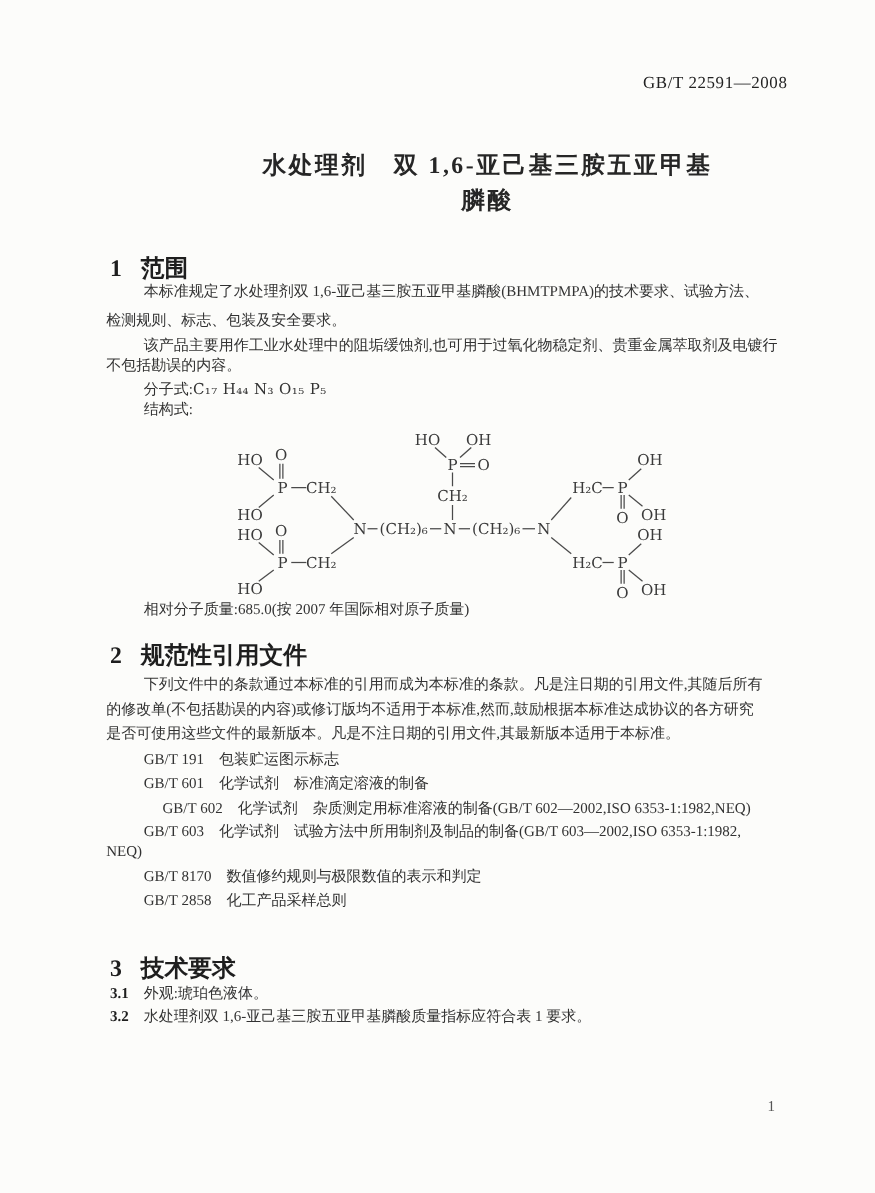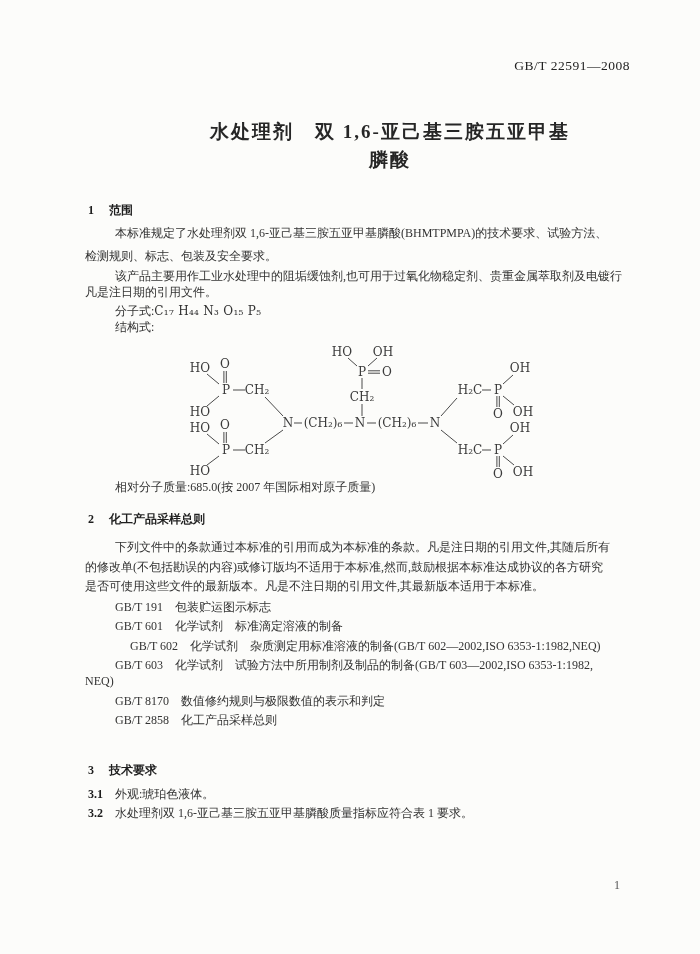--- a/index.html
+++ b/index.html
@@ -5,21 +5,21 @@
   html,body{margin:0;padding:0;}
   body{
     width:700px;height:954px;background:#fbfbf9;
     font-family:"Liberation Serif","DejaVu Serif",serif;
   }
   .page{position:relative;width:700px;height:954px;background:#fcfcfa;overflow:hidden;color:#323232;}
   .line{position:absolute;font-size:12px;line-height:1.15;white-space:nowrap;color:#323232;text-align:right;}
   .std-code{position:absolute;top:58px;right:70px;font-size:13.5px;font-weight:400;letter-spacing:.5px;color:#222;}
   .title-line{position:absolute;left:0;width:100%;text-align:center;font-weight:700;
     font-size:19px;letter-spacing:2px;color:#262626;padding-left:40px;}
-  .heading{position:absolute;font-size:12px;font-weight:700;color:#1e1e1e;white-space:nowrap;}
+  .heading{position:absolute;font-size:19px;font-weight:700;color:#1e1e1e;white-space:nowrap;}
   .heading .num{margin-right:15px;}
   .clause .num{font-weight:700;margin-right:12px;color:#1e1e1e;}
   .formula{font-family:"DejaVu Serif",serif;letter-spacing:.3px;}
   .pageno{position:absolute;top:878px;left:614px;font-size:12px;color:#555;}
   svg text{font-family:"DejaVu Serif",serif;font-size:12px;fill:#3a3a3a;}
   svg line{stroke:#4a4a4a;stroke-width:1;}
 </style>
 </head>
 <body>
 
@@ -29,21 +29,21 @@
 
   <div class="title-line" style="top:119px">水处理剂　双 1,6-亚己基三胺五亚甲基</div>
   <div class="title-line" style="top:147px">膦酸</div>
 
   <div class="heading" style="left:88px;top:202px">
     <span class="num">1</span><span>范围</span>
   </div>
   <div class="line" style="left:115px;top:227px">本标准规定了水处理剂双 1,6-亚己基三胺五亚甲基膦酸(BHMTPMPA)的技术要求、试验方法、</div>
   <div class="line" style="left:85px;top:250px">检测规则、标志、包装及安全要求。</div>
   <div class="line" style="left:115px;top:270px">该产品主要用作工业水处理中的阻垢缓蚀剂,也可用于过氧化物稳定剂、贵重金属萃取剂及电镀行</div>
-  <div class="line" style="left:85px;top:286px">凡是注日期的引用文件。</div>
+  <div class="line" style="left:85px;top:286px">不包括勘误的内容。</div>
   <div class="line" style="left:115px;top:305px">
     <span>分子式:</span><span class="formula">C₁₇ H₄₄ N₃ O₁₅ P₅</span>
   </div>
   <div class="line" style="left:115px;top:321px">结构式:</div>
 
   <svg style="position:absolute;left:180px;top:338px" width="380" height="150" viewBox="0 0 380 150">
 
     <g>
       <text x="20" y="30" text-anchor="middle" dominant-baseline="central">HO</text>
       <text x="45" y="26" text-anchor="middle" dominant-baseline="central">O</text>
@@ -123,21 +123,21 @@
       <line x1="323" y1="106" x2="333" y2="97"></line>
       <line x1="316.9" y1="118" x2="316.9" y2="129"></line>
       <line x1="319.3" y1="118" x2="319.3" y2="129"></line>
       <line x1="323" y1="118" x2="334" y2="127"></line>
     </g>
   </svg>
 
   <div class="line" style="left:115px;top:481px">相对分子质量:685.0(按 2007 年国际相对原子质量)</div>
 
   <div class="heading" style="left:88px;top:511px">
-    <span class="num">2</span><span>化工产品采样总则</span>
+    <span class="num">2</span><span>规范性引用文件</span>
   </div>
   <div class="line" style="left:115px;top:541px">下列文件中的条款通过本标准的引用而成为本标准的条款。凡是注日期的引用文件,其随后所有</div>
   <div class="line" style="left:85px;top:580px">是否可使用这些文件的最新版本。凡是不注日期的引用文件,其最新版本适用于本标准。</div>
   <div class="line" style="left:85px;top:561px">的修改单(不包括勘误的内容)或修订版均不适用于本标准,然而,鼓励根据本标准达成协议的各方研究</div>
 
   <div class="line" style="left:115px;top:601px">GB/T 191　包装贮运图示标志</div>
   <div class="line" style="left:115px;top:620px">GB/T 601　化学试剂　标准滴定溶液的制备</div>
   <div class="line" style="left:130px;top:640px">GB/T 602　化学试剂　杂质测定用标准溶液的制备(GB/T 602—2002,ISO 6353-1:1982,NEQ)</div>
   <div class="line" style="left:115px;top:659px">GB/T 603　化学试剂　试验方法中所用制剂及制品的制备(GB/T 603—2002,ISO 6353-1:1982,</div>
   <div class="line" style="left:85px;top:675px">NEQ)</div>

